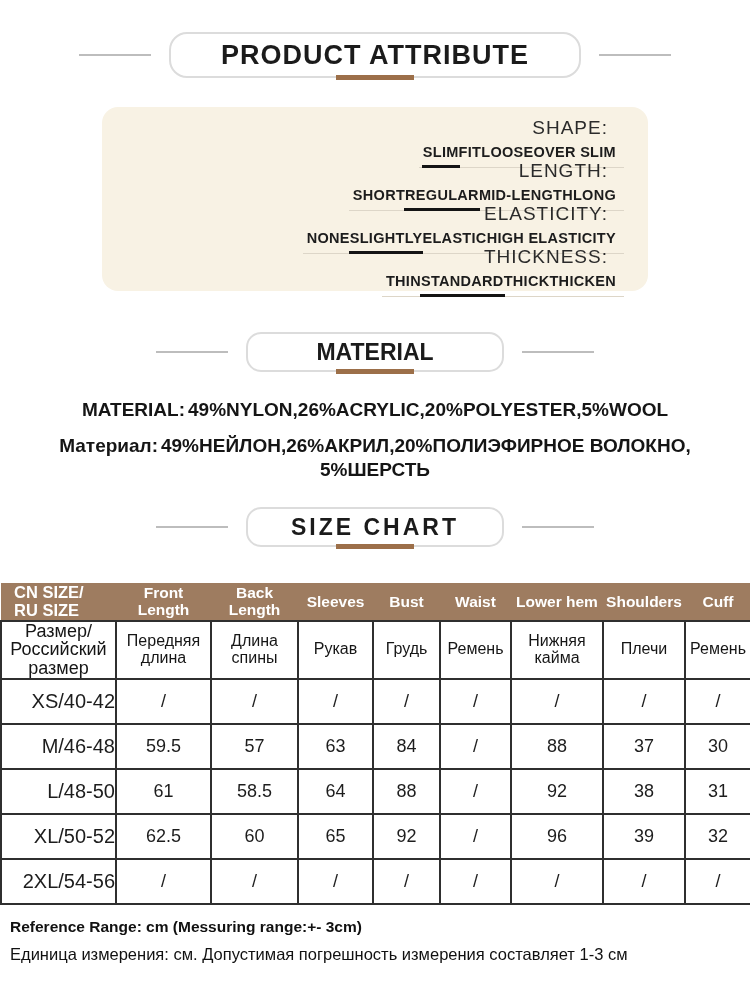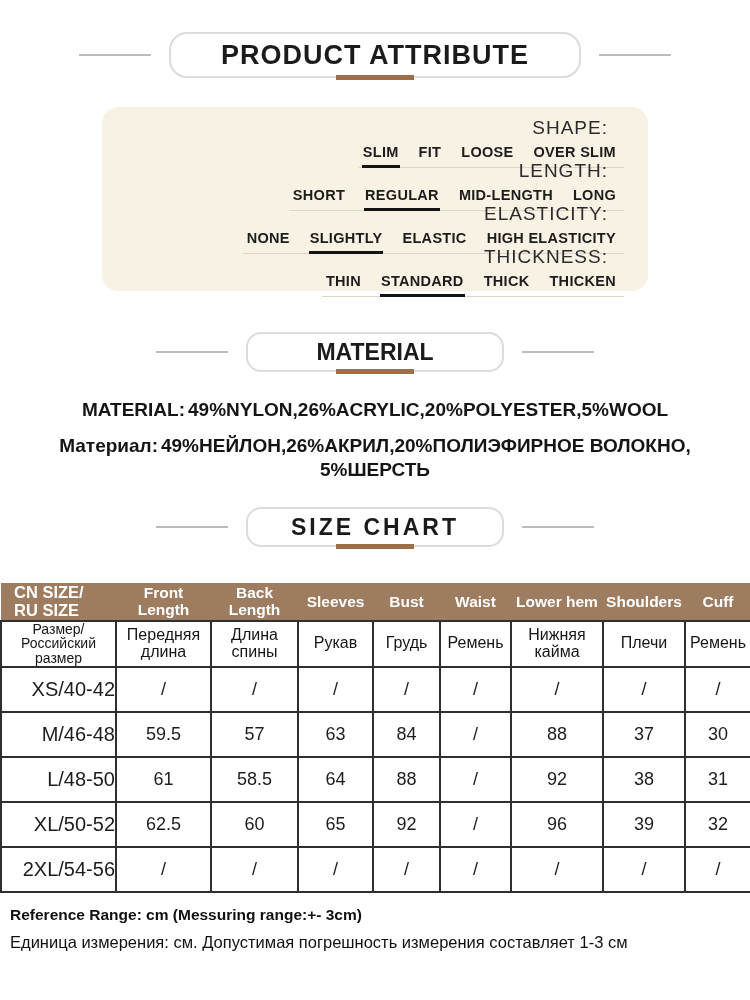--- a/index.html
+++ b/index.html
@@ -38,21 +38,21 @@
     background:var(--cream,#F8F2E4);border-radius:16px;
     padding:10px 24px 0 24px;
   }
   .attr-row{display:flex;align-items:flex-end;height:43px;flex-direction:column;}
   .attr-label{
     font-size:19px;color:#2b2b2b;letter-spacing:1px;
     white-space:nowrap;padding:0 16px 5px 2px;
   }
   .attr-options{
     flex:1;display:flex;justify-content:space-between;align-items:flex-end;
-    border-bottom:1px solid #ddd6c8;padding:0 8px 7px 4px;gap:20px;
+    border-bottom:1px solid #ddd6c8;padding:0 8px 7px 4px;
   }
   .attr-option{
     position:relative;font-size:14.5px;font-weight:700;color:#1c1c1c;
     letter-spacing:0.3px;white-space:nowrap;
   }
   .attr-option.sel::after{
     content:"";position:absolute;left:-1px;right:-1px;bottom:-8px;
     height:3px;background:#141414;
   }
   
@@ -69,21 +69,21 @@
   .size-table thead tr.en th{
     background:var(--accent,#9E7C60);color:#fff;border:0;
     font-size:15.5px;font-weight:700;height:37px;text-align:center;
     white-space:pre-line;line-height:1.1;padding:0;
   }
   .size-table thead tr.en th.first{text-align:left;padding-left:13px;font-size:16.5px;}
   .size-table thead tr.ru th{
     border:2px solid #2f2f2f;font-weight:400;font-size:16px;height:45px;
     white-space:pre-line;line-height:1.05;text-align:center;padding:0;
   }
-  .size-table thead tr.ru th.first{font-size:14px;}
+  .size-table thead tr.ru th.first{font-size:18px;}
   .size-table tbody th{
     border:2px solid #2f2f2f;font-size:20px;font-weight:400;height:45px;
     text-align:right;padding:0;color:#1d1d1d;
   }
   .size-table tbody td{
     border:2px solid #2f2f2f;font-size:18px;text-align:center;padding:0;color:#1d1d1d;
   }
   
   .footer{margin-top:13px;padding-left:10px;}
   .f-en{margin:0;font-size:15.5px;font-weight:700;color:#111;}

